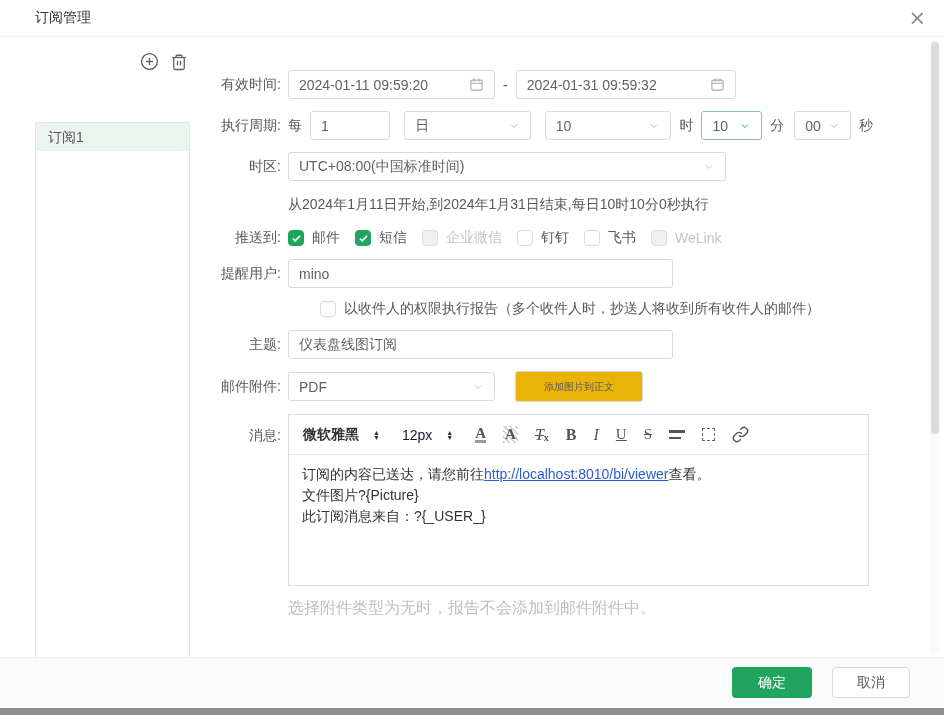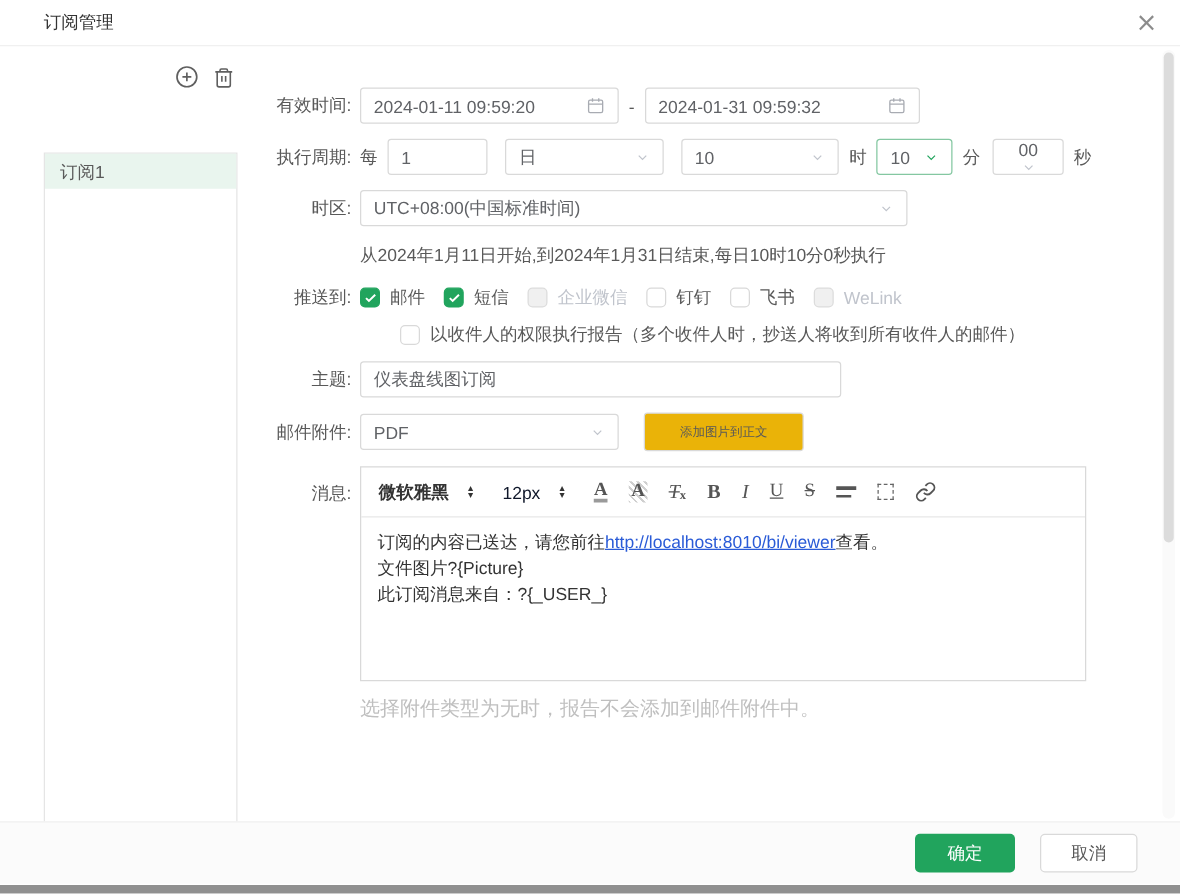--- a/index.html
+++ b/index.html
@@ -33,21 +33,21 @@
   .select { justify-content:space-between; cursor:pointer; }
   .select .chev { color:#c0c4cc; display:flex; }
   .select.focus-green { border-color:#84c7a1; }
   .select.focus-green .chev { color:#21a45d; }
   .date-input { width:207px; justify-content:space-between; }
   .date-input .cal { color:#a8abb2; display:flex; }
   .w-interval { width:82px; }
   .w-unit { width:130px; }
   .w-hour { width:130px; }
   .w-min { width:62px; }
-  .w-sec { width:58px;flex-direction:column; }
+  .w-sec { width:58px; }
   .w-tz { width:438px; }
   .w-user { width:385px; }
   .w-attach { width:207px; }
   .gap8 { margin-right:8px; } .gap10 { margin-right:10px; } .gap14 { margin-right:14px; }
 
   .summary-row { margin:15px 0 15px 75px; font-size:14px; color:#595959; }
 
   
   .cbx-group { display:flex; align-items:center; gap:15px; }
   .cbx-item { display:flex; align-items:center; gap:8px; cursor:pointer; }
@@ -265,20 +265,26 @@
           <span class="cbx"></span>
           <span class="cbx-label">飞书</span>
         </label>
         <label class="cbx-item disabled">
           <span class="cbx"></span>
           <span class="cbx-label">WeLink</span>
         </label>
       </div>
     </div>
 
+    <div class="form-row">
+      <span class="row-label">提醒用户:</span>
+      <div class="input w-user">
+        <span>mino</span>
+      </div>
+    </div>
 
     <div class="perm-row">
       <label class="cbx-item" id="perm-cbx">
         <span class="cbx"></span>
         <span class="cbx-label">以收件人的权限执行报告（多个收件人时，抄送人将收到所有收件人的邮件）</span>
       </label>
     </div>
 
 
     <div class="form-row">

